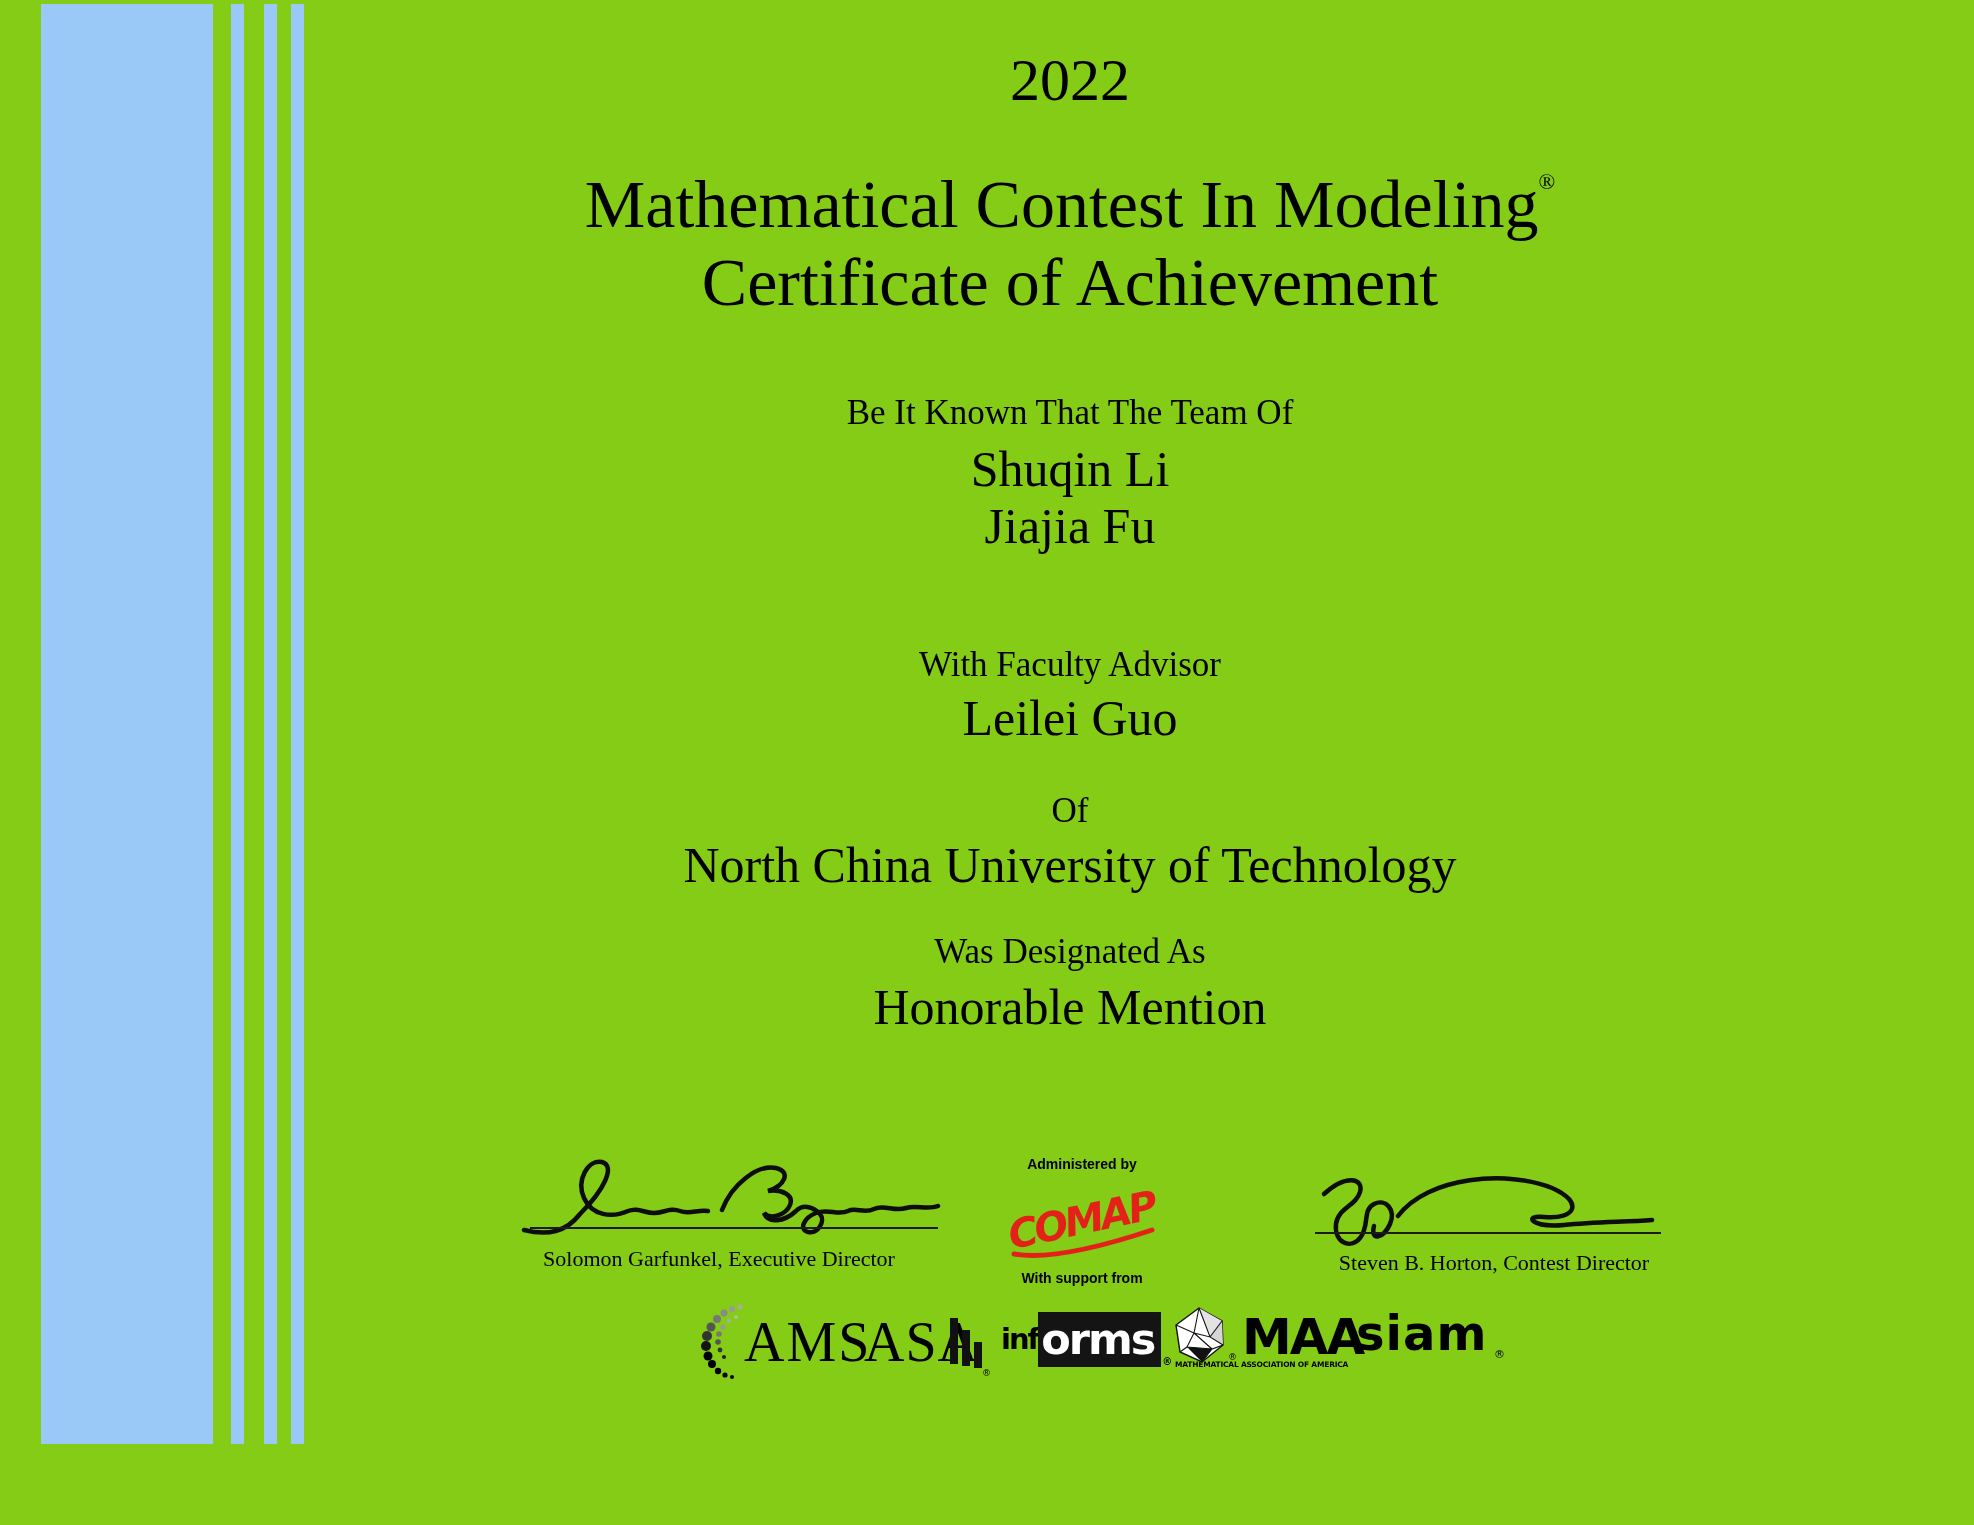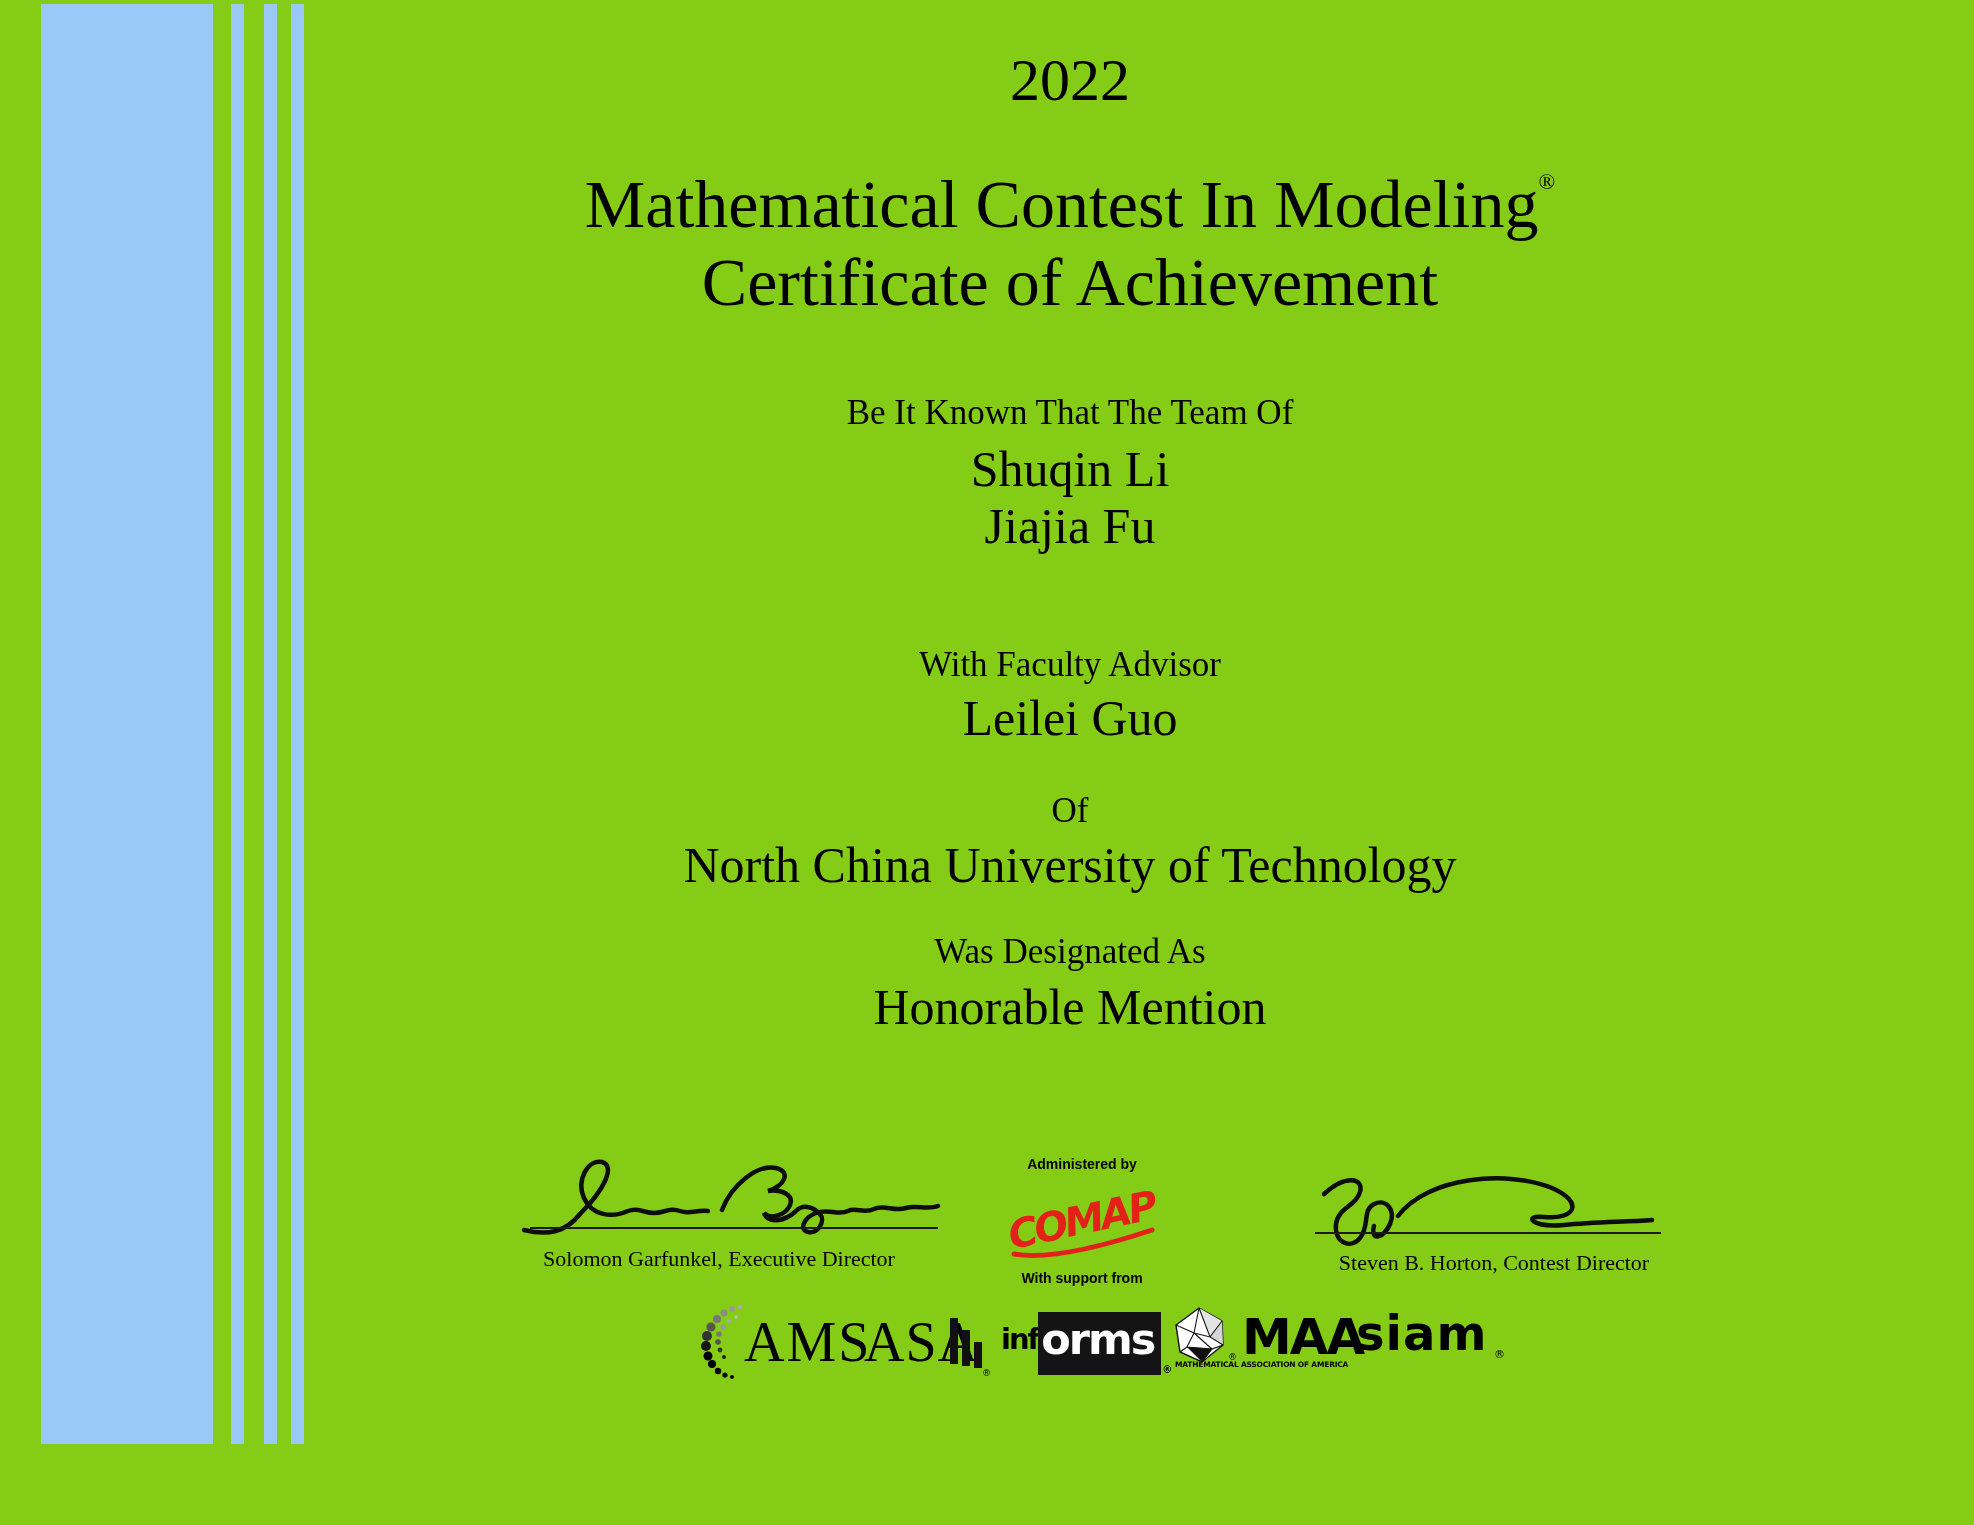--- a/index.html
+++ b/index.html
@@ -25,21 +25,21 @@
   .sigline{position:absolute;height:2px;background:#1b1b1b;}
   .sigcaption{position:absolute;font-size:22px;white-space:nowrap;transform:translateX(-50%);}
   .sigsvg{position:absolute;}
   .adminlabel{position:absolute;font-family:"Liberation Sans",sans-serif;font-weight:bold;
               font-size:14px;white-space:nowrap;transform:translateX(-50%);}
   .sponsor-text-serif{position:absolute;font-family:"Liberation Serif",serif;white-space:nowrap;}
   .informs{position:absolute;left:1001px;top:1312px;display:flex;align-items:flex-start;
            font-family:"DejaVu Sans",sans-serif;font-weight:bold;}
   .informs .inf{font-size:29px;line-height:55px;letter-spacing:-2px;}
   .informs .box{background:#141414;color:#fff;font-size:43px;line-height:55px;height:55px;
-                padding:0 7px 8px 3px;letter-spacing:-2px;}
+                padding:0 7px 0 3px;letter-spacing:-2px;}
   .informs .reg{font-size:10px;align-self:flex-end;margin-left:1px;}
   .maa-word{position:absolute;left:1242px;top:1312px;font-family:"DejaVu Sans",sans-serif;
             font-weight:bold;font-size:50px;line-height:50px;letter-spacing:-2px;}
   .maa-sub{position:absolute;left:1175px;top:1360px;font-family:"DejaVu Sans",sans-serif;
            font-weight:bold;font-size:7.5px;letter-spacing:-0.2px;white-space:nowrap;}
   .maa-reg{position:absolute;left:1228px;top:1352px;font-size:9px;font-family:"DejaVu Sans",sans-serif;}
   .siam{position:absolute;left:1356px;top:1303px;font-family:"DejaVu Sans",sans-serif;
         font-weight:bold;font-size:48px;line-height:60px;letter-spacing:1px;}
   .siam-reg{position:absolute;left:1494px;top:1348px;font-size:11px;font-family:"DejaVu Sans",sans-serif;}
   .asa-reg{position:absolute;left:982px;top:1368px;font-size:9px;font-family:"DejaVu Sans",sans-serif;}

